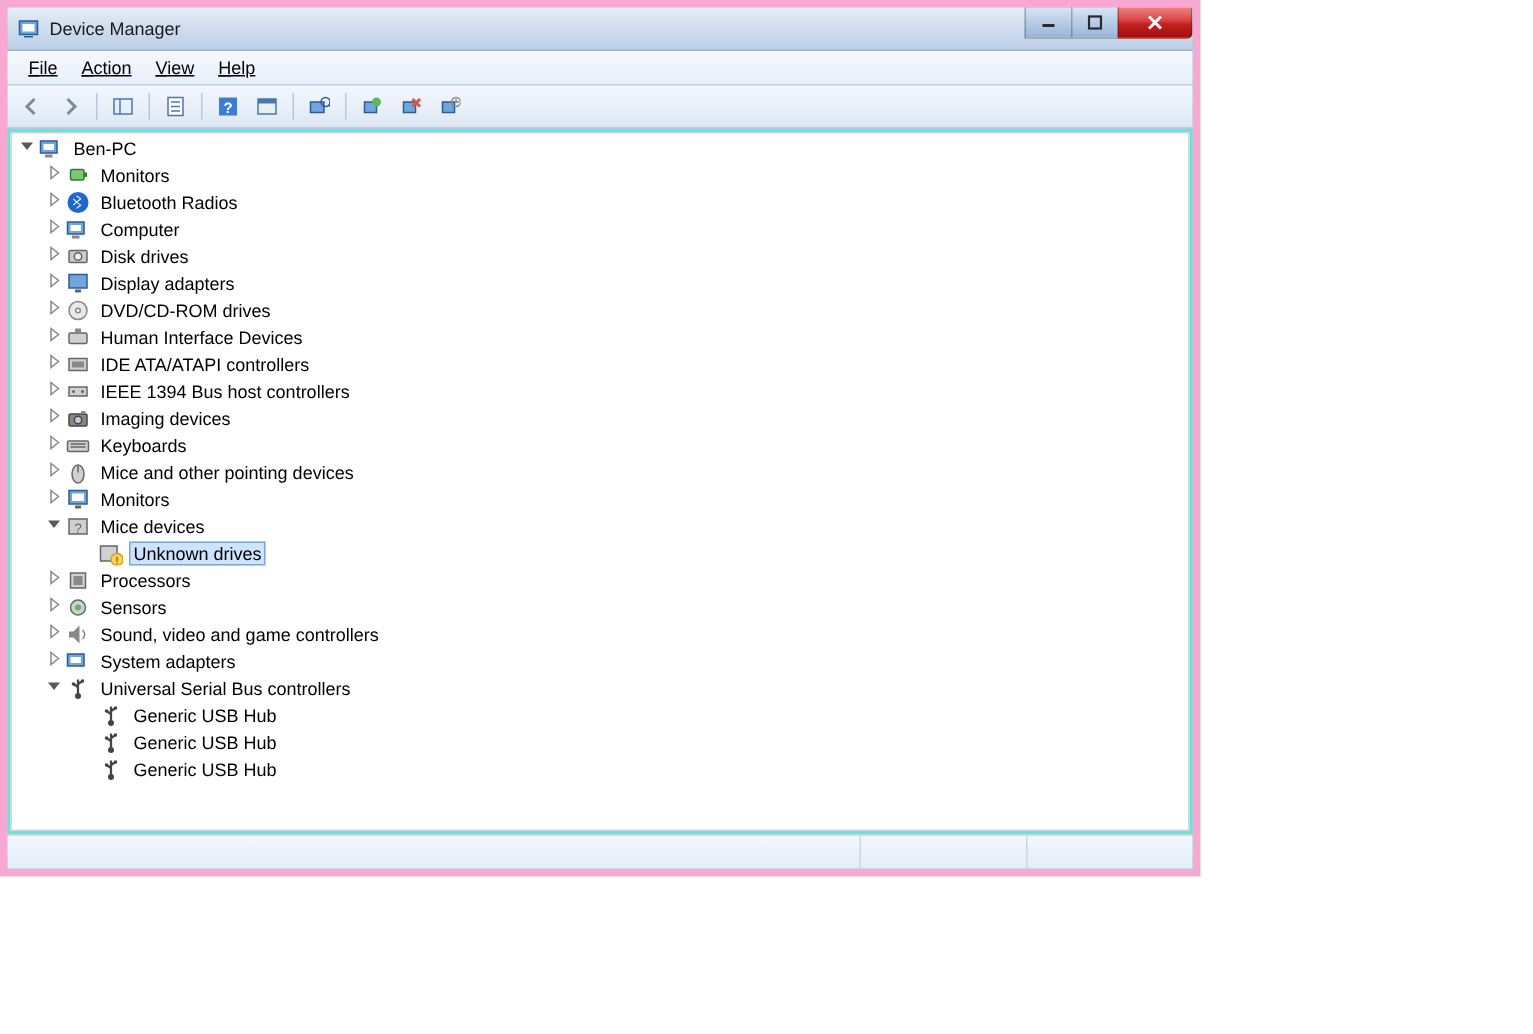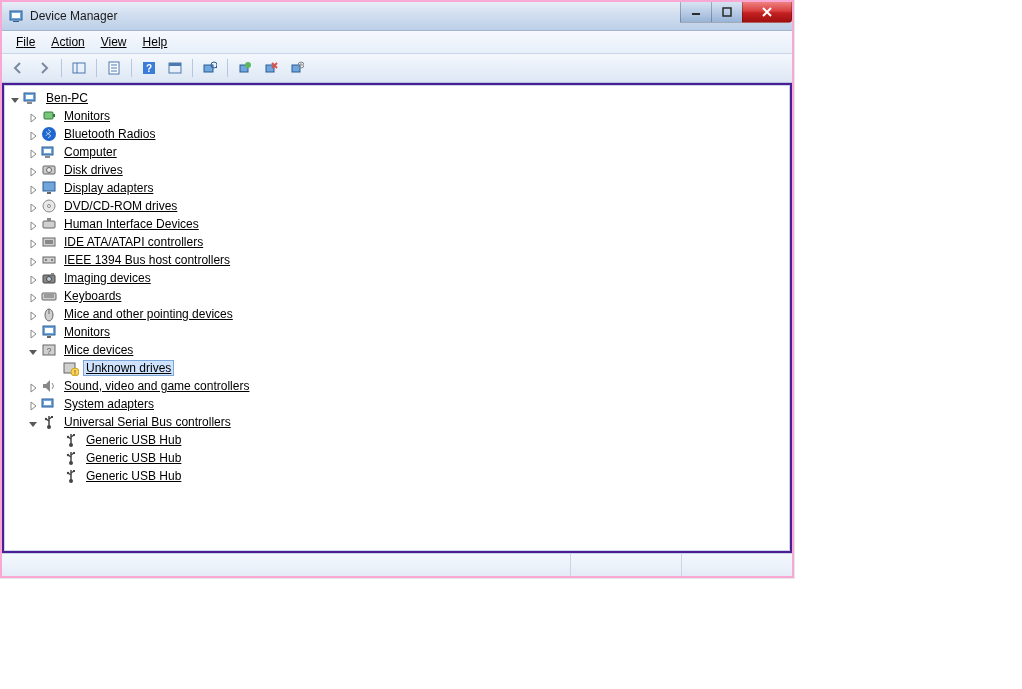--- a/index.html
+++ b/index.html
@@ -7,22 +7,22 @@
     font-family: "Segoe UI", Tahoma, sans-serif;
     font-size: 12px;
     background: #fff;
     width: 1022px;
     height: 689px;
     overflow: hidden;
   }
   .window {
     width: 790px;
     height: 574px;
-    border: 2px solid #f9a8d4;
-    background: #4c1d95;
+    border: 5px solid #f9a8d4;
+    background: #5eead4;
     display: flex;
     flex-direction: column;
     box-shadow: 0 0 0 1px rgba(0,0,0,0.1);
   }
   
   .titlebar {
     height: 28px;
     background: linear-gradient(to bottom, #e8eef7 0%, #d3dff0 40%, #bcd0e8 100%);
     border-bottom: 1px solid #a0b4d0;
     display: flex;
@@ -118,24 +118,23 @@
     display:flex;
   }
   .tree-scroll {
     flex:1;
     overflow-y: auto;
     overflow-x: hidden;
     padding: 2px 0 2px 2px;
   }
   .tree-row {
     display: flex;
-    align-items: flex-end;
+    align-items: flex-start;
     height: 18px;
     white-space: nowrap;
-    text-decoration: underline;
   }
   .expander {
     width: 12px;
     height: 12px;
     display: inline-flex;
     align-items: center;
     justify-content: center;
     margin-right: 2px;
     cursor: default;
   }
@@ -529,20 +528,50 @@
         </div>
         <div class="tree-row">
           <span class="spacer" style="width:20px"></span>
           <span class="expander">
             <svg width="10" height="10">
               <path d="M3 1 L8 5 L3 9 Z" fill="none" stroke="#888"></path>
             </svg>
           </span>
           <span class="node-icon">
             <svg width="16" height="16">
+              <rect x="3" y="3" width="10" height="10" fill="#d0d0d0" stroke="#666"></rect>
+              <rect x="5" y="5" width="6" height="6" fill="#888"></rect>
+            </svg>
+          </span>
+          <span class="node-label">Processors</span>
+        </div>
+        <div class="tree-row">
+          <span class="spacer" style="width:20px"></span>
+          <span class="expander">
+            <svg width="10" height="10">
+              <path d="M3 1 L8 5 L3 9 Z" fill="none" stroke="#888"></path>
+            </svg>
+          </span>
+          <span class="node-icon">
+            <svg width="16" height="16">
+              <circle cx="8" cy="8" r="5" fill="#d0d0d0" stroke="#666"></circle>
+              <circle cx="8" cy="8" r="2" fill="#5cb85c"></circle>
+            </svg>
+          </span>
+          <span class="node-label">Sensors</span>
+        </div>
+        <div class="tree-row">
+          <span class="spacer" style="width:20px"></span>
+          <span class="expander">
+            <svg width="10" height="10">
+              <path d="M3 1 L8 5 L3 9 Z" fill="none" stroke="#888"></path>
+            </svg>
+          </span>
+          <span class="node-icon">
+            <svg width="16" height="16">
               <path d="M2 6 L5 6 L9 2 L9 14 L5 10 L2 10 Z" fill="#888"></path>
               <path d="M11 5 Q14 8 11 11" fill="none" stroke="#888"></path>
             </svg>
           </span>
           <span class="node-label">Sound, video and game controllers</span>
         </div>
         <div class="tree-row">
           <span class="spacer" style="width:20px"></span>
           <span class="expander">
             <svg width="10" height="10">

